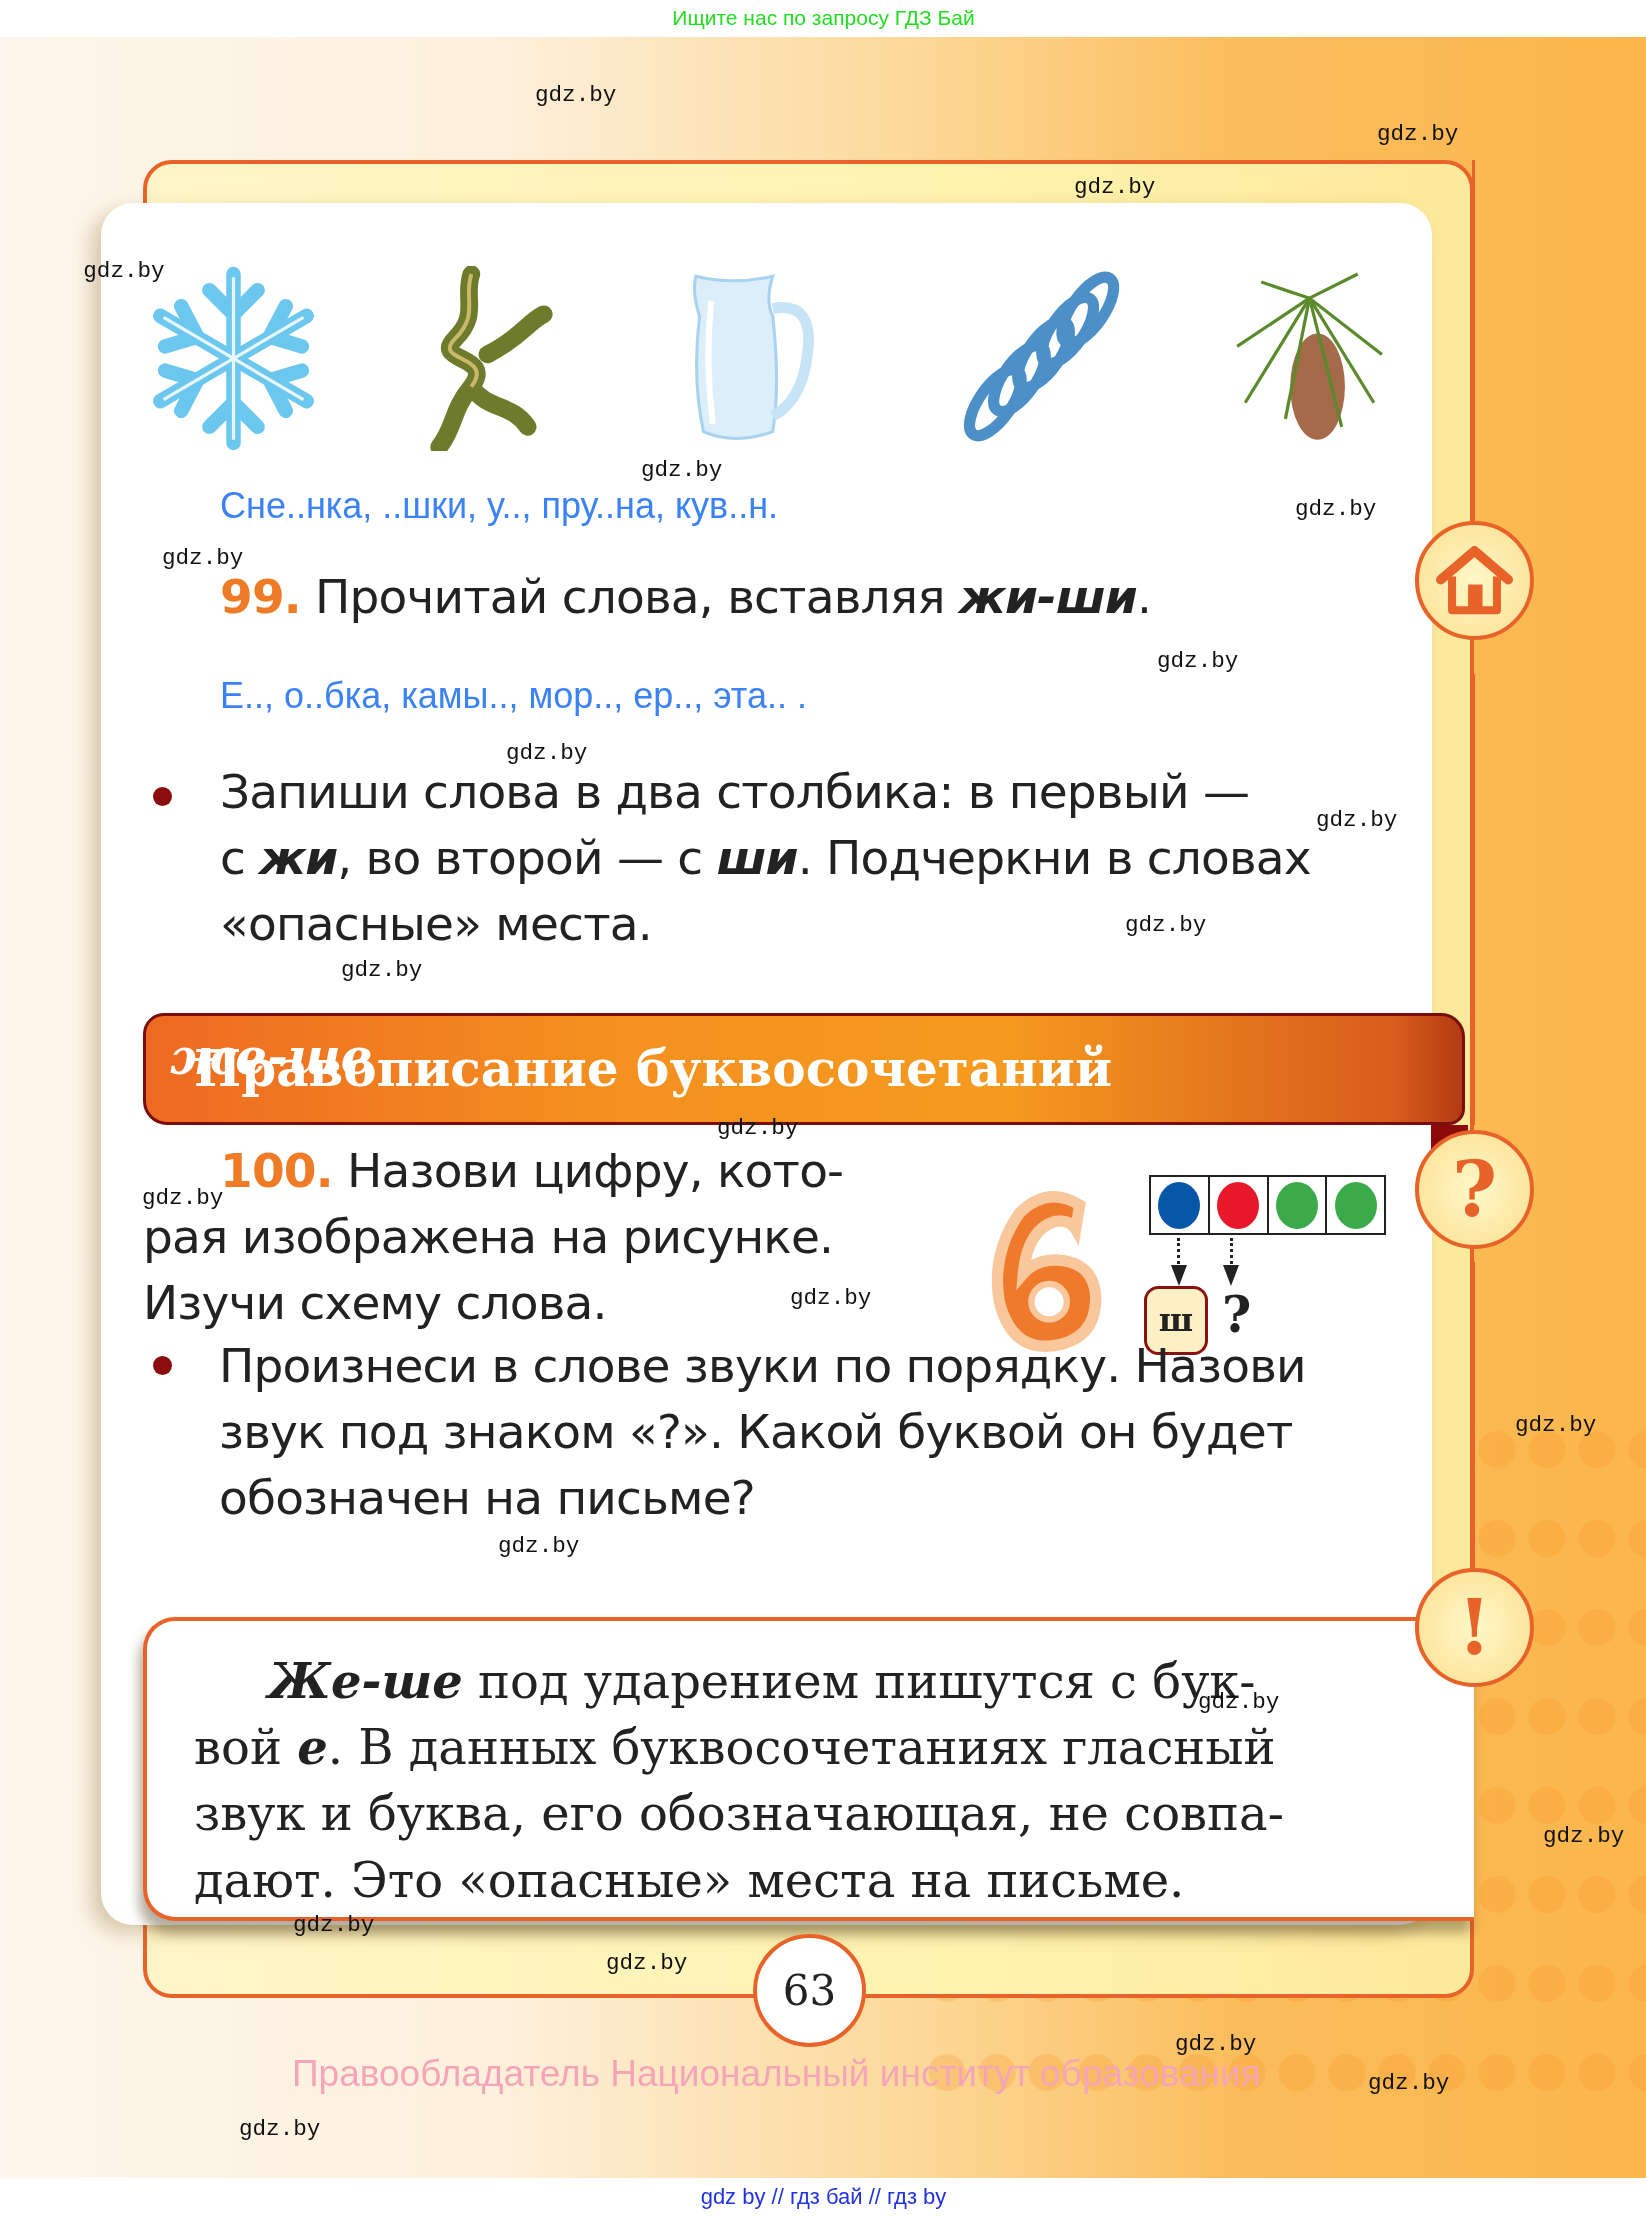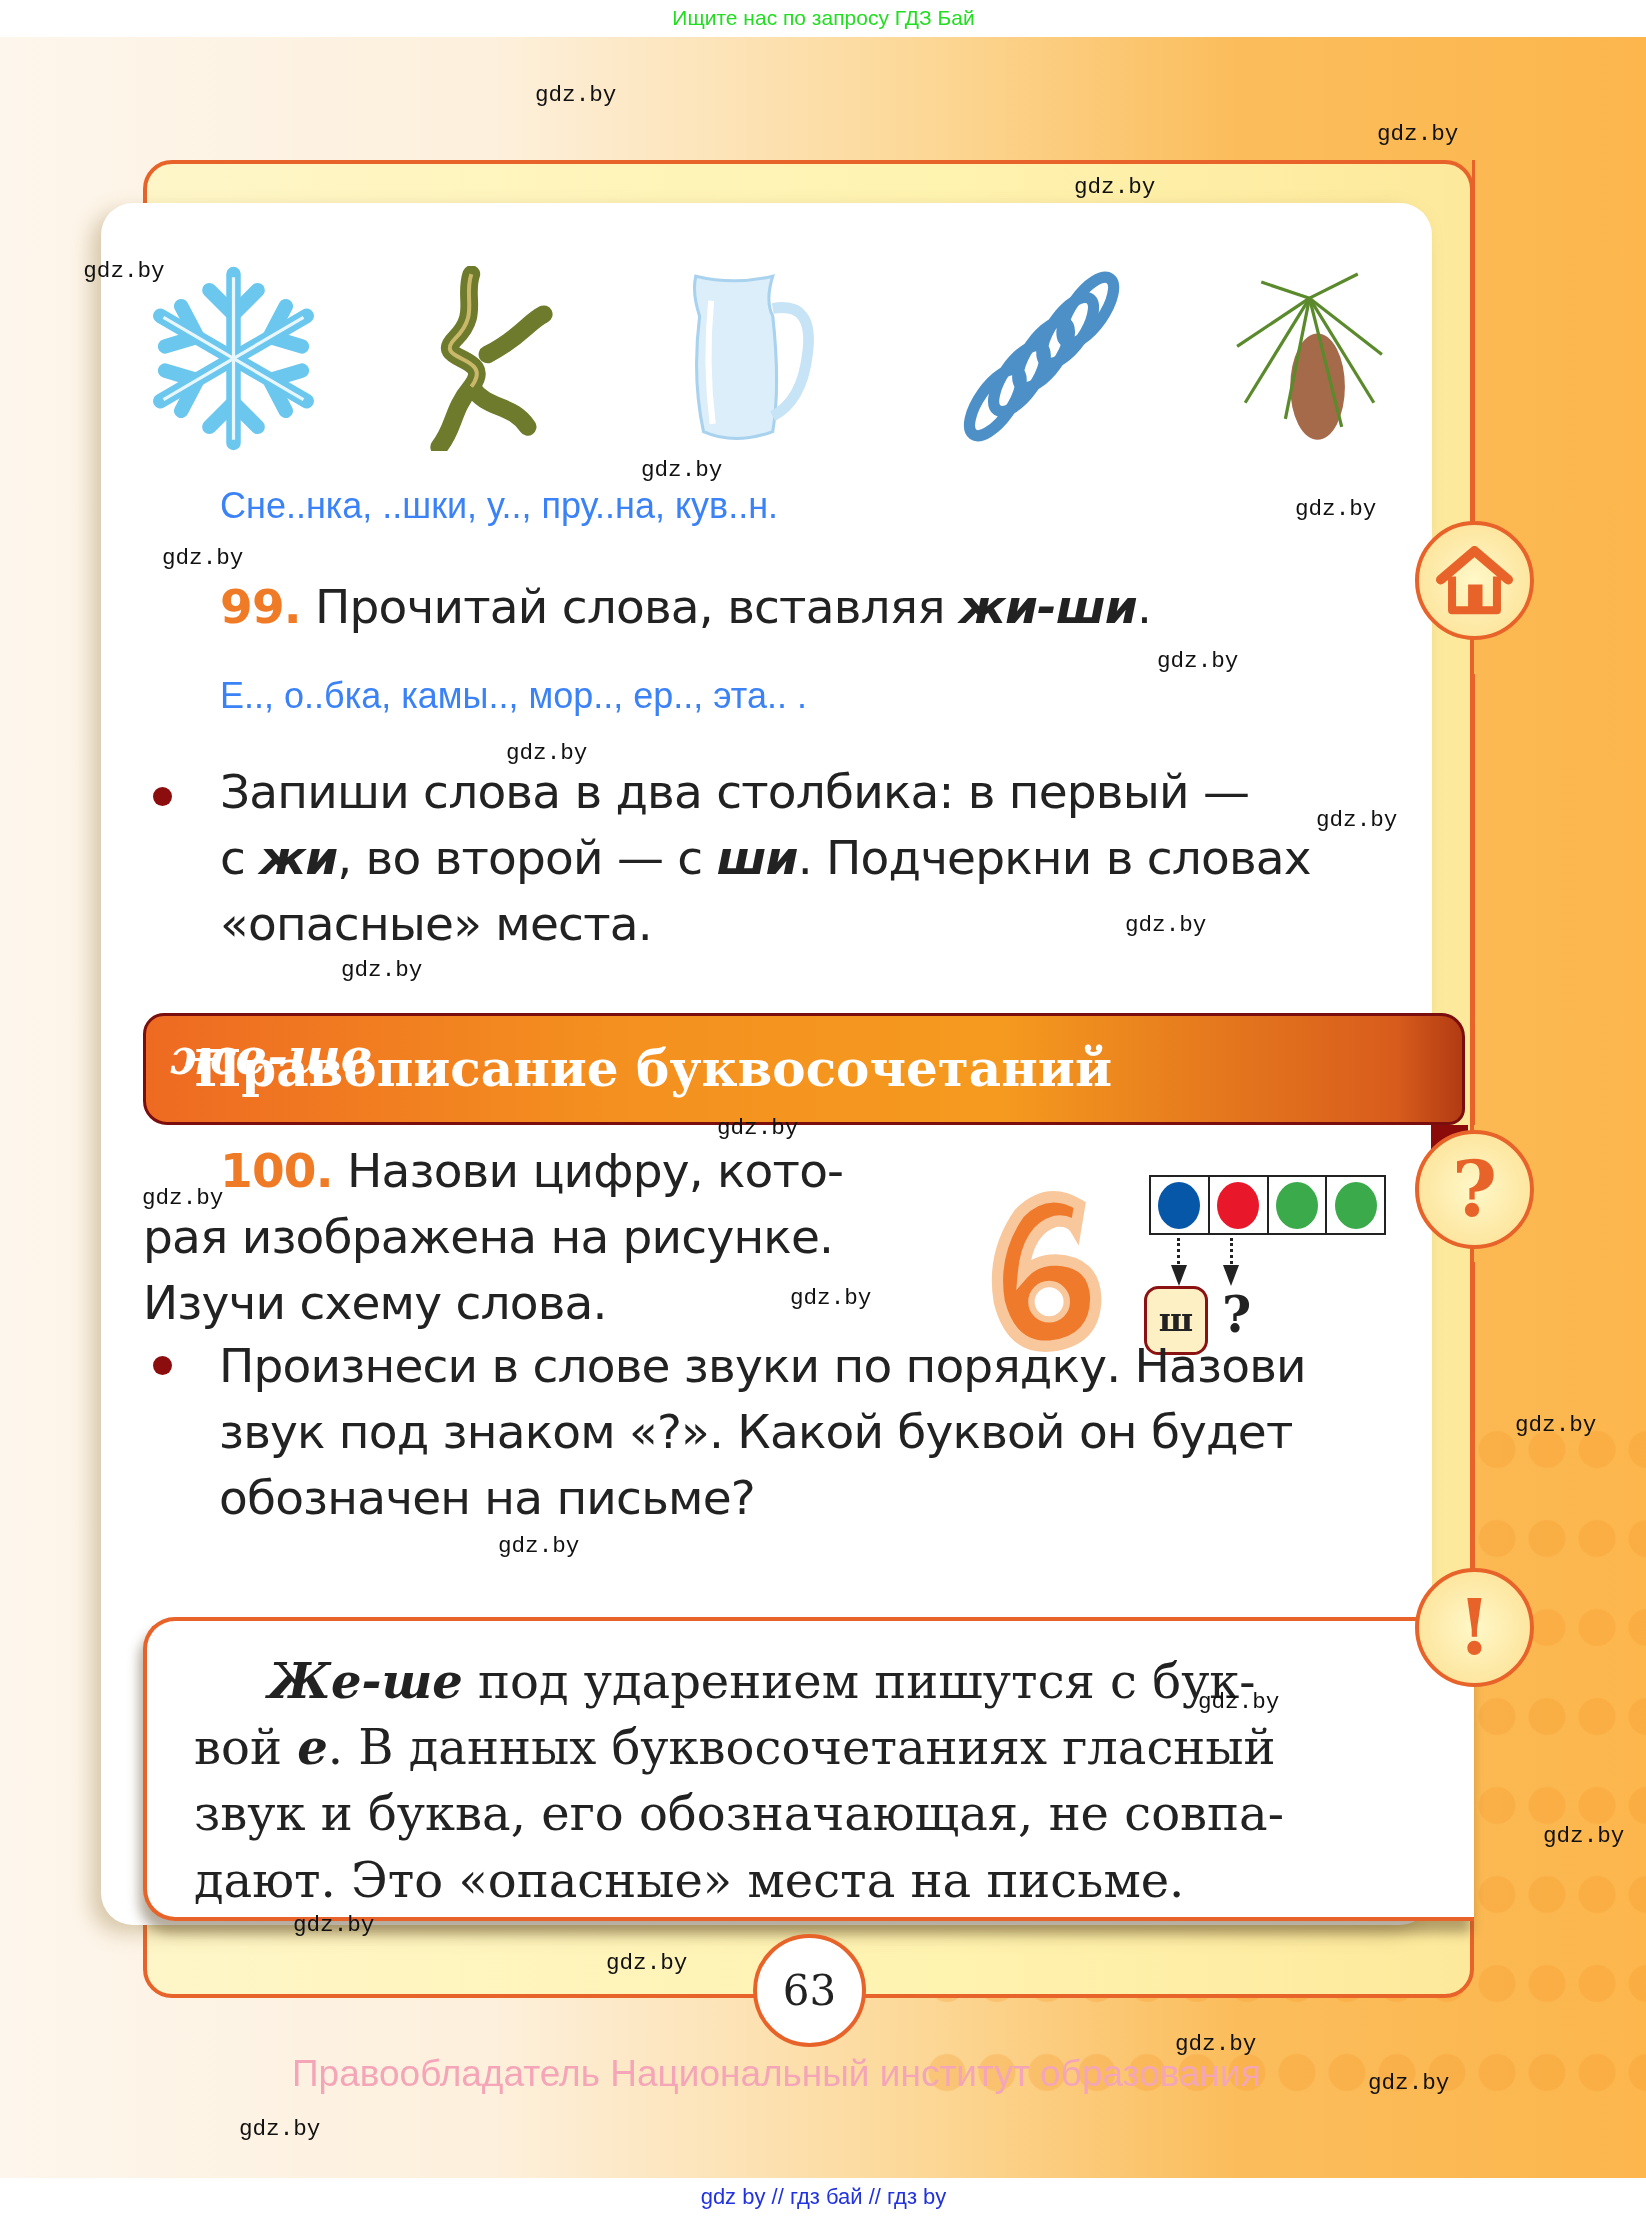--- a/index.html
+++ b/index.html
@@ -119,21 +119,21 @@
         </g>
       </svg>
     </div>
     <div class="wm" style="left:-17.7px;top:55px">gdz.by</div>
     <div class="wm" style="left:540px;top:254px">gdz.by</div>
 
     <div class="serif-line" style="left:119px;top:282px">Сне..нка, ..шки, у.., пру..на, кув..н.</div>
     <div class="wm" style="left:1194px;top:293px">gdz.by</div>
     <div class="wm" style="left:61px;top:342px">gdz.by</div>
 
-    <div class="sans-line" style="left:119px;top:376px">
+    <div class="sans-line" style="left:119px;top:366px">
       <span class="num">99.</span>
       <span>Прочитай слова, вставляя </span><span class="bi">жи-ши</span><span>.</span>
     </div>
     <div class="wm" style="left:1056px;top:445px">gdz.by</div>
     <div class="serif-line" style="left:119px;top:472px">Е.., о..бка, камы.., мор.., ер.., эта.. .</div>
     <div class="wm" style="left:405px;top:537px">gdz.by</div>
 
     <div class="bullet" style="left:52px;top:584px"></div>
     <div class="sans-line" style="left:119px;top:561px">Запиши слова в два столбика: в первый —</div>
     <div class="wm" style="left:1215px;top:604px">gdz.by</div>

